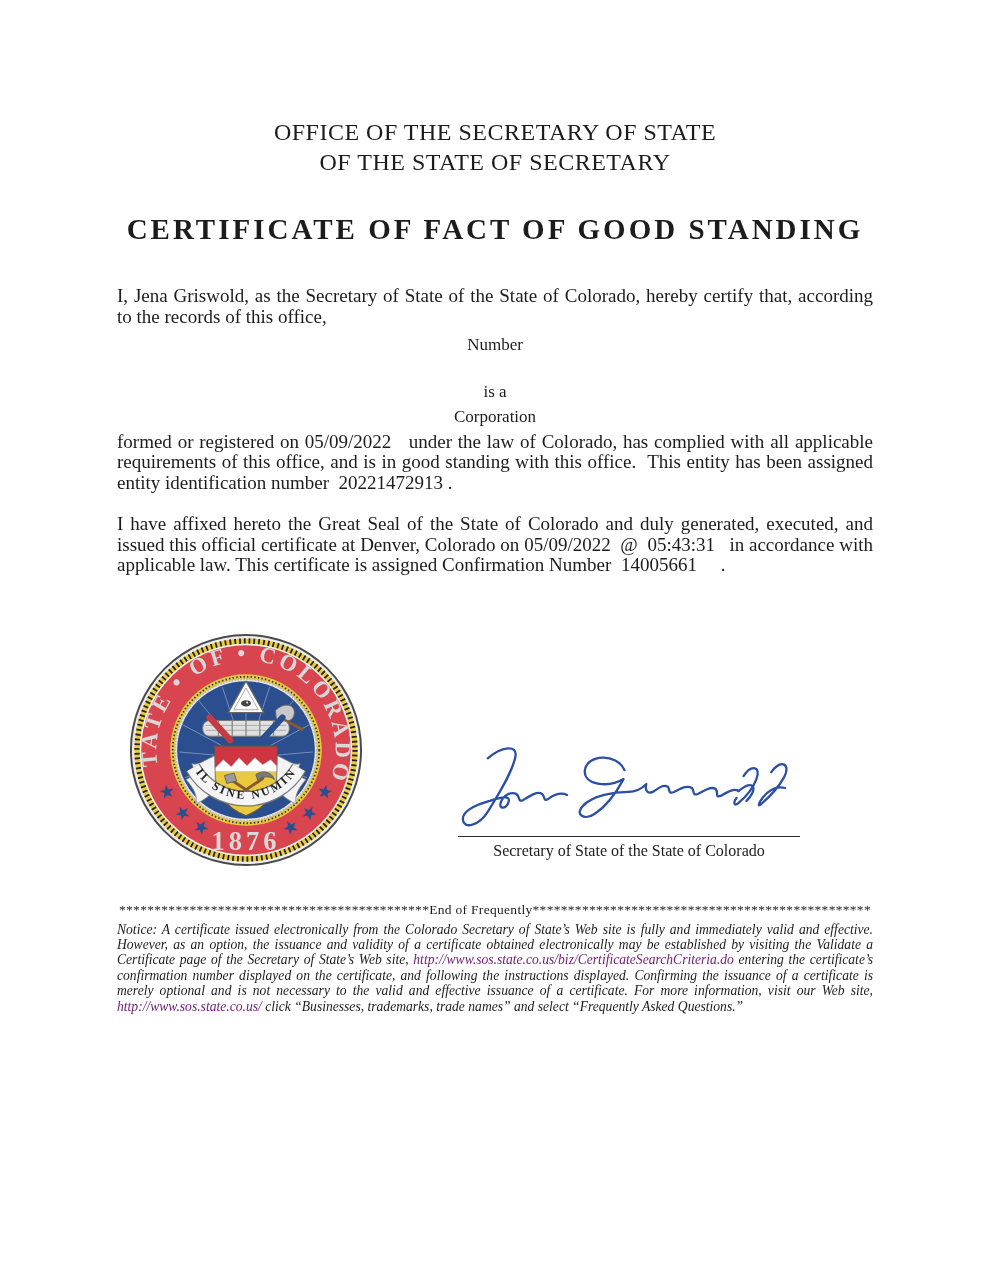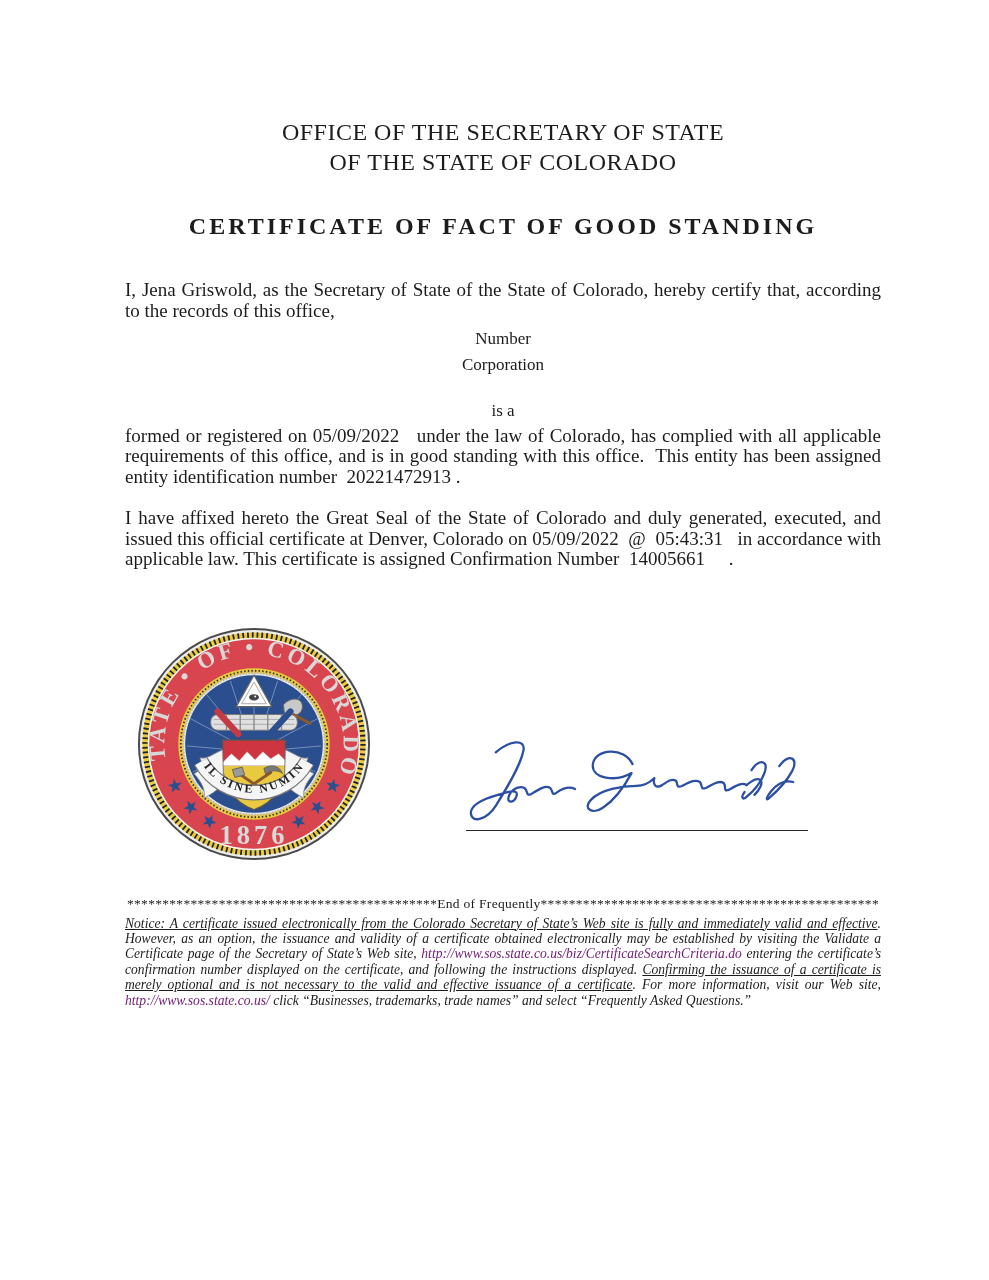--- a/index.html
+++ b/index.html
@@ -6,34 +6,34 @@
   .page{
     position:relative;
     width:989px;height:1280px;
     background:#ffffff;
     font-family:"Liberation Serif", serif;
     color:#1c1c1c;
     overflow:hidden;
   }
   .content{
     position:absolute;
-    left:117px; width:756px; top:0;margin-left:8px;
+    left:117px; width:756px; top:0;
   }
   .header{
     padding-top:117px;
     text-align:center;
     font-size:24px;
     line-height:30px;
     letter-spacing:0.5px;
   }
   .doc-title{
     margin-top:36px;
     text-align:center;
     font-weight:bold;
-    font-size:24px;
+    font-size:29px;
     letter-spacing:3px;
     white-space:nowrap;
   }
   .para{
     font-size:19px;
     line-height:20.5px;
     text-align:justify;
   }
   .p-intro{margin-top:40px;}
   .center-line{text-align:center;font-size:17px;line-height:20.5px;}
@@ -80,41 +80,41 @@
     white-space:nowrap;
     letter-spacing:0.3px;
   }
   .notice{
     margin-top:4px;
     font-style:italic;
     font-size:13.6px;
     line-height:15.4px;
     text-align:justify;
   }
-  .notice .seg-underline{text-decoration:underline;}
+  .notice .seg-underline{}
   .notice .seg-link{color:#701a75;text-decoration:none;cursor:pointer;}
 </style>
 </head>
 <body>
 
 <div class="page">
   <div class="content">
 
     <div class="header">
       <div>OFFICE OF THE SECRETARY OF STATE</div>
-      <div>OF THE STATE OF COLORADO</div>
+      <div>OF THE STATE OF SECRETARY</div>
     </div>
 
     <div class="doc-title">CERTIFICATE OF FACT OF GOOD STANDING</div>
 
     <div class="para p-intro">I, Jena Griswold, as the Secretary of State of the State of Colorado, hereby certify that, according to the records of this office,</div>
 
     <div class="center-line entity-name">Number</div>
+    <div class="center-line is-a">is a</div>
     <div class="center-line entity-type">Corporation</div>
-    <div class="center-line is-a">is a</div>
 
     <div class="para p-formed">formed or registered on 05/09/2022 &nbsp; under the law of Colorado, has complied with all applicable requirements of this office, and is in good standing with this office. &nbsp;This entity has been assigned entity identification number &nbsp;20221472913 .</div>
     <div class="para p-affixed">I have affixed hereto the Great Seal of the State of Colorado and duly generated, executed, and issued this official certificate at Denver, Colorado on 05/09/2022 &nbsp;@&nbsp; 05:43:31 &nbsp; in accordance with applicable law. This certificate is assigned Confirmation Number &nbsp;14005661 &nbsp;&nbsp;&nbsp;&nbsp;.</div>
 
     <div class="seal-sig-row">
 
       <div class="seal-wrap">
         <svg width="236" height="236" viewBox="0 0 240 240">
           <defs>
             <polygon id="star" points="0,-7.5 1.76,-2.43 7.13,-2.32 2.85,0.93 4.41,6.07 0,3 -4.41,6.07 -2.85,0.93 -7.13,-2.32 -1.76,-2.43"></polygon>
@@ -222,20 +222,21 @@
             <g fill="none" stroke="#2b4fa2" stroke-width="2.3" stroke-linecap="round" stroke-linejoin="round">
               <path d="M30,14 C44,2 60,0 58,12 C55,28 40,52 30,68 C21,82 6,86 5,76 C4,67 18,61 32,57 C44,53 53,51 51,58 C49,65 41,66 43,59 C45,52 53,47 59,50 C63,53 60,59 66,56 C74,51 80,47 85,50 C88,53 86,58 91,55 C98,50 104,48 110,51"></path>
               <path d="M168,26 C160,8 130,10 128,26 C126,41 152,44 167,35 C160,48 150,62 138,70 C128,77 117,71 126,62 C136,51 158,48 172,48 C180,48 186,44 190,40 C188,47 192,51 198,47 C204,43 208,40 212,43 C214,47 212,50 218,48 C226,44 231,41 236,44 C239,48 236,52 242,50 C250,46 255,42 260,45 C263,49 259,54 265,52 C272,48 278,44 283,47"></path>
               <path d="M283,47 C287,44 293,39 297,42 C300,45 296,52 291,57"></path>
               <path d="M288,32 C296,20 306,22 301,35 C297,46 289,54 283,59 C279,63 277,59 281,54"></path>
               <path d="M316,28 C326,14 336,20 329,33 C323,44 313,54 306,60 C302,64 303,59 308,53 C314,46 322,42 330,44"></path>
             </g>
           </svg>
         </div>
         <div class="sig-line"></div>
+        <div class="sig-label">Secretary of State of the State of Colorado</div>
       </div>
     </div>
 
     <div class="end-line"><span>********************************************</span><span>End of Frequently</span><span>************************************************</span></div>
 
     <div class="notice"><span class="seg-underline">Notice: A certificate issued electronically from the Colorado Secretary of State’s Web site is fully and immediately valid and effective</span><span class="seg-plain">. However, as an option, the issuance and validity of a certificate obtained electronically may be established by visiting the Validate a Certificate page of the Secretary of State’s Web site, </span><span class="seg-link">http://www.sos.state.co.us/biz/CertificateSearchCriteria.do</span><span class="seg-plain"> entering the certificate’s confirmation number displayed on the certificate, and following the instructions displayed. </span><span class="seg-underline">Confirming the issuance of a certificate is merely optional and is not necessary to the valid and effective issuance of a certificate</span><span class="seg-plain">. For more information, visit our Web site, </span><span class="seg-link">http://www.sos.state.co.us/</span><span class="seg-plain"> click “Businesses, trademarks, trade names” and select “Frequently Asked Questions.”</span></div>
 
   </div>
 </div>
 

